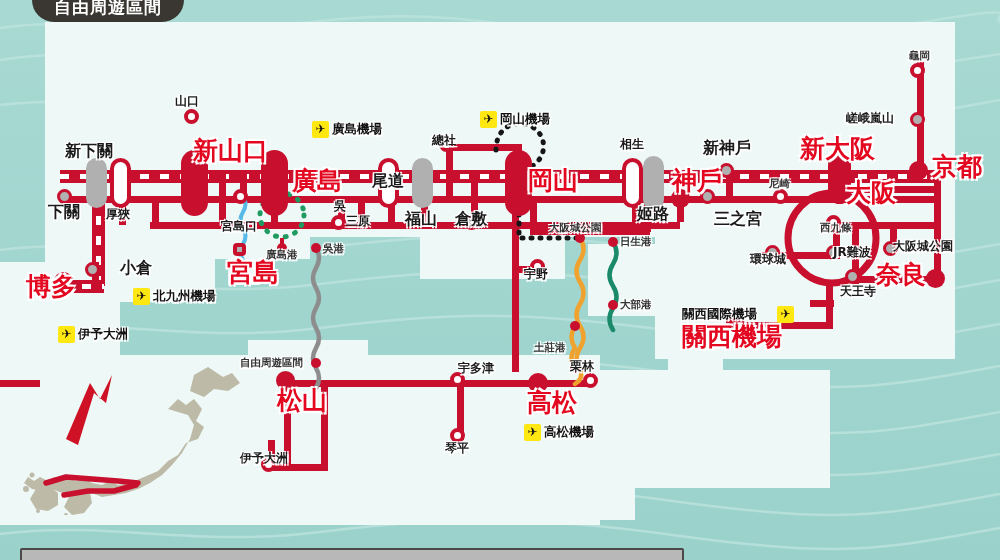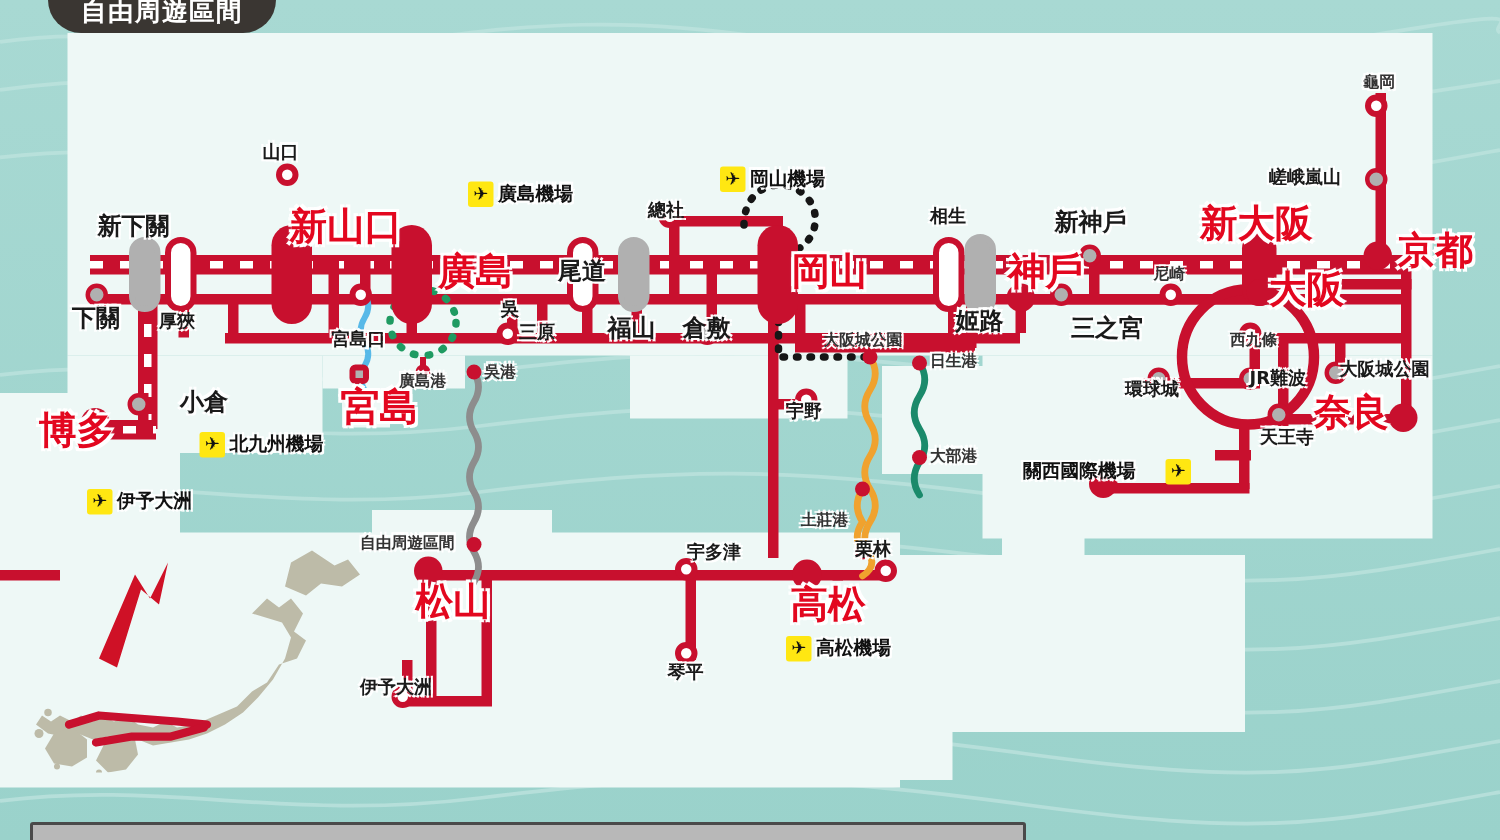--- a/index.html
+++ b/index.html
@@ -293,20 +293,21 @@
   <span class="lbl big" style="left:292px;top:168px;">廣島</span>
   <span class="lbl big" style="left:528px;top:168px;">岡山</span>
   <span class="lbl big" style="left:672px;top:168px;">神戶</span>
   <span class="lbl big" style="left:800px;top:136px;">新大阪</span>
   <span class="lbl big" style="left:846px;top:180px;">大阪</span>
   <span class="lbl big" style="left:932px;top:154px;">京都</span>
   <span class="lbl big" style="left:876px;top:262px;">奈良</span>
   <span class="lbl big" style="left:26px;top:274px;">博多</span>
   <span class="lbl big" style="left:277px;top:388px;">松山</span>
   <span class="lbl big" style="left:527px;top:390px;">高松</span>
+  <span class="lbl big" style="left:682px;top:324px;">關西機場</span>
   <span class="lbl big" style="left:227px;top:259px;font-size:26px;">宮島</span>
 
   <span class="lbl sm" style="left:175px;top:95px;">山口</span>
   <span class="lbl mid" style="left:65px;top:143px;">新下關</span>
   <span class="lbl mid" style="left:48px;top:204px;">下關</span>
   <span class="lbl sm" style="left:106px;top:208px;">厚狹</span>
   <span class="lbl mid" style="left:120px;top:260px;">小倉</span>
   <span class="lbl sm" style="left:221px;top:176px;margin-top:44px;">宮島口</span>
   <span class="lbl sm" style="left:334px;top:200px;">吳</span>
   <span class="lbl sm" style="left:346px;top:215px;">三原</span>

